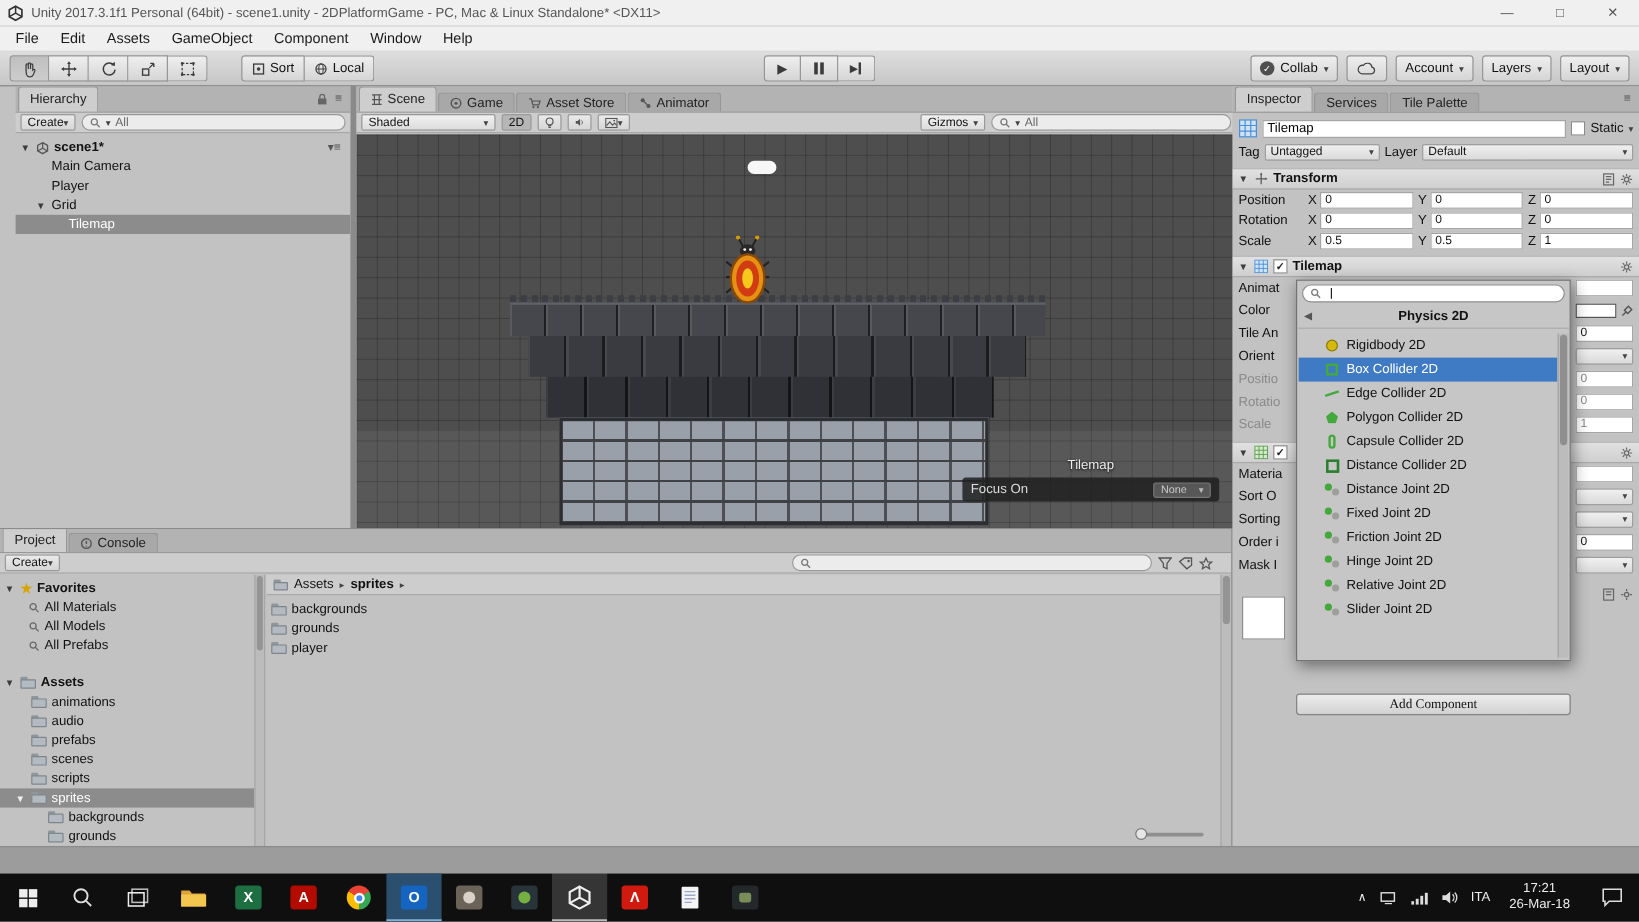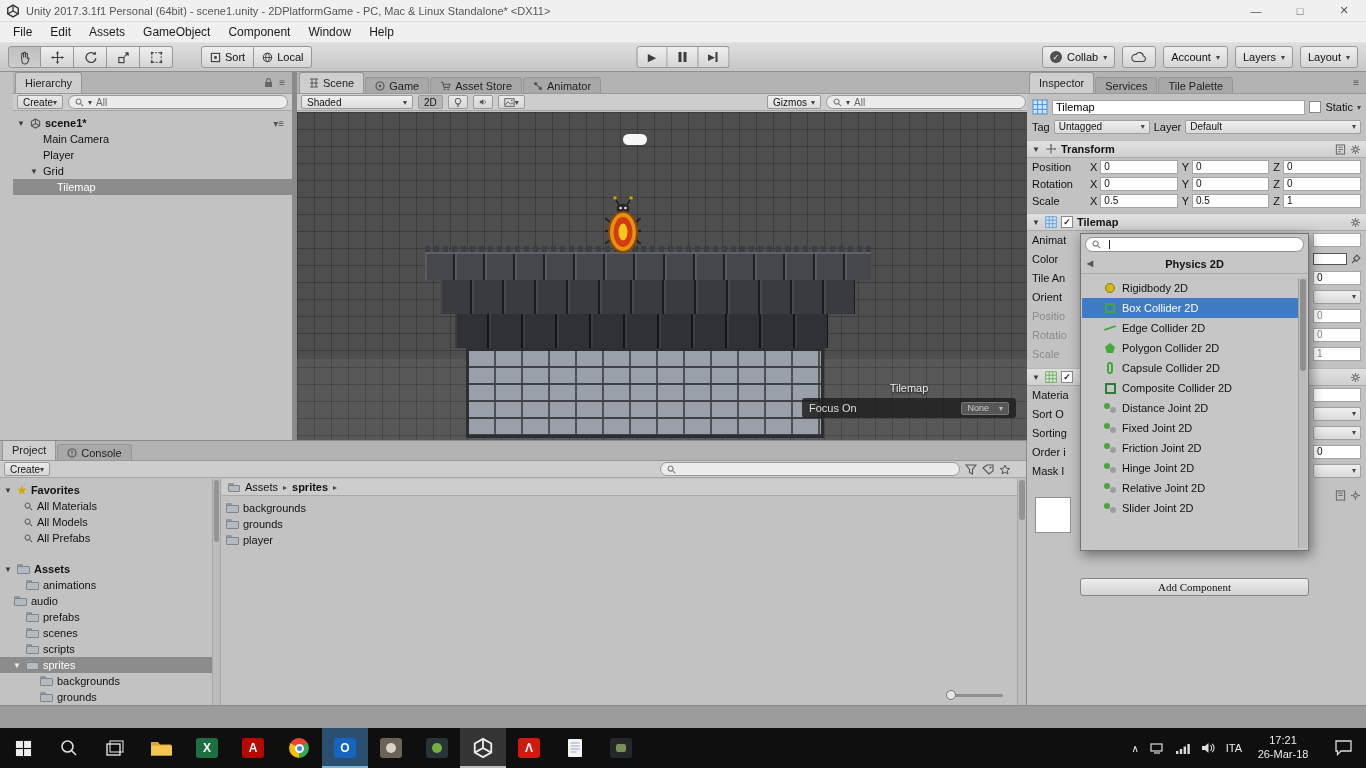--- a/index.html
+++ b/index.html
@@ -725,21 +725,21 @@
           <div class="citem">
               <span class="cic cic-polygon"></span>
               <span>Polygon Collider 2D</span>
             </div>
           <div class="citem">
               <span class="cic cic-capsule"></span>
               <span>Capsule Collider 2D</span>
             </div>
           <div class="citem">
               <span class="cic cic-composite"></span>
-              <span>Composite Collider 2D</span>
+              <span>Distance Collider 2D</span>
             </div>
           <div class="citem">
               <span class="cic cic-joint"></span>
               <span>Distance Joint 2D</span>
             </div>
           <div class="citem">
               <span class="cic cic-joint"></span>
               <span>Fixed Joint 2D</span>
             </div>
           <div class="citem">
@@ -835,21 +835,21 @@
         <div style="height:15px"></div>
         <div class="trow" style="font-weight:bold">
           <span class="tri">▼</span>
           <span class="fold-ic"></span>
           <span>Assets</span>
         </div>
         <div class="trow" style="padding-left:26px">
             <span class="fold-ic"></span>
             <span>animations</span>
           </div>
-        <div class="trow" style="padding-left:14px">
+        <div class="trow" style="padding-left:26px">
             <span class="fold-ic"></span>
             <span>audio</span>
           </div>
         <div class="trow" style="padding-left:26px">
             <span class="fold-ic"></span>
             <span>prefabs</span>
           </div>
         <div class="trow" style="padding-left:26px">
             <span class="fold-ic"></span>
             <span>scenes</span>

